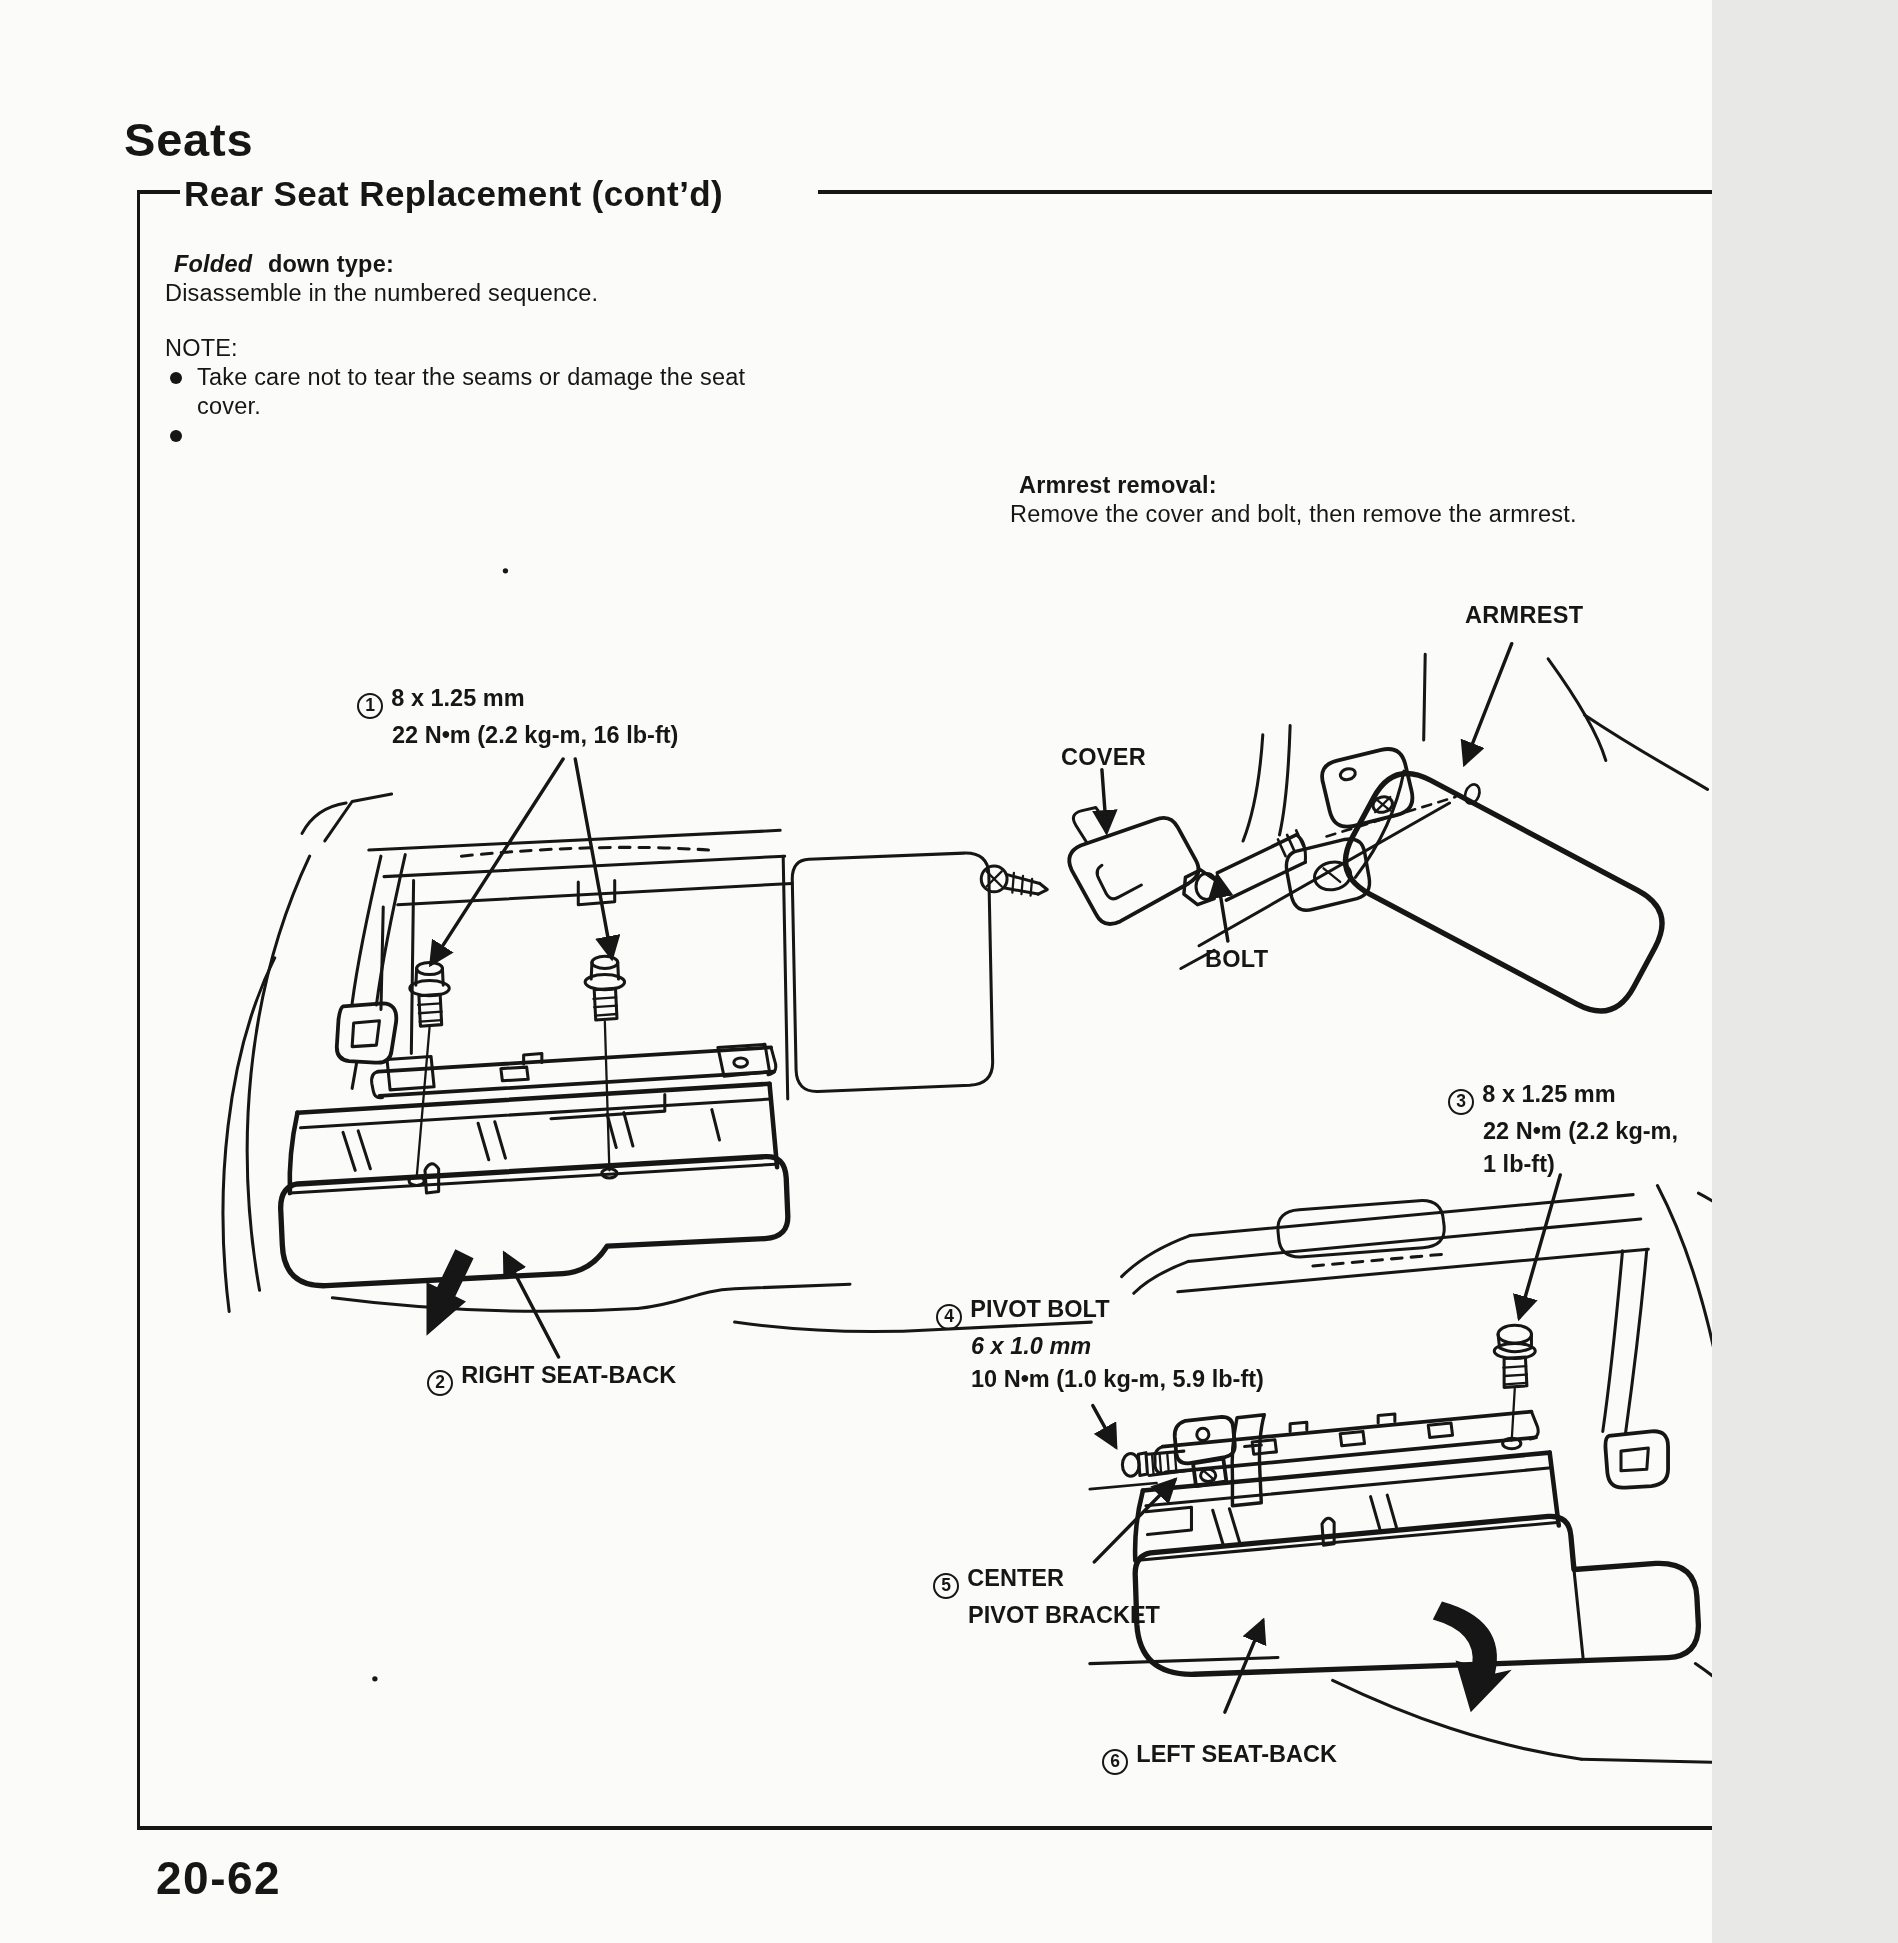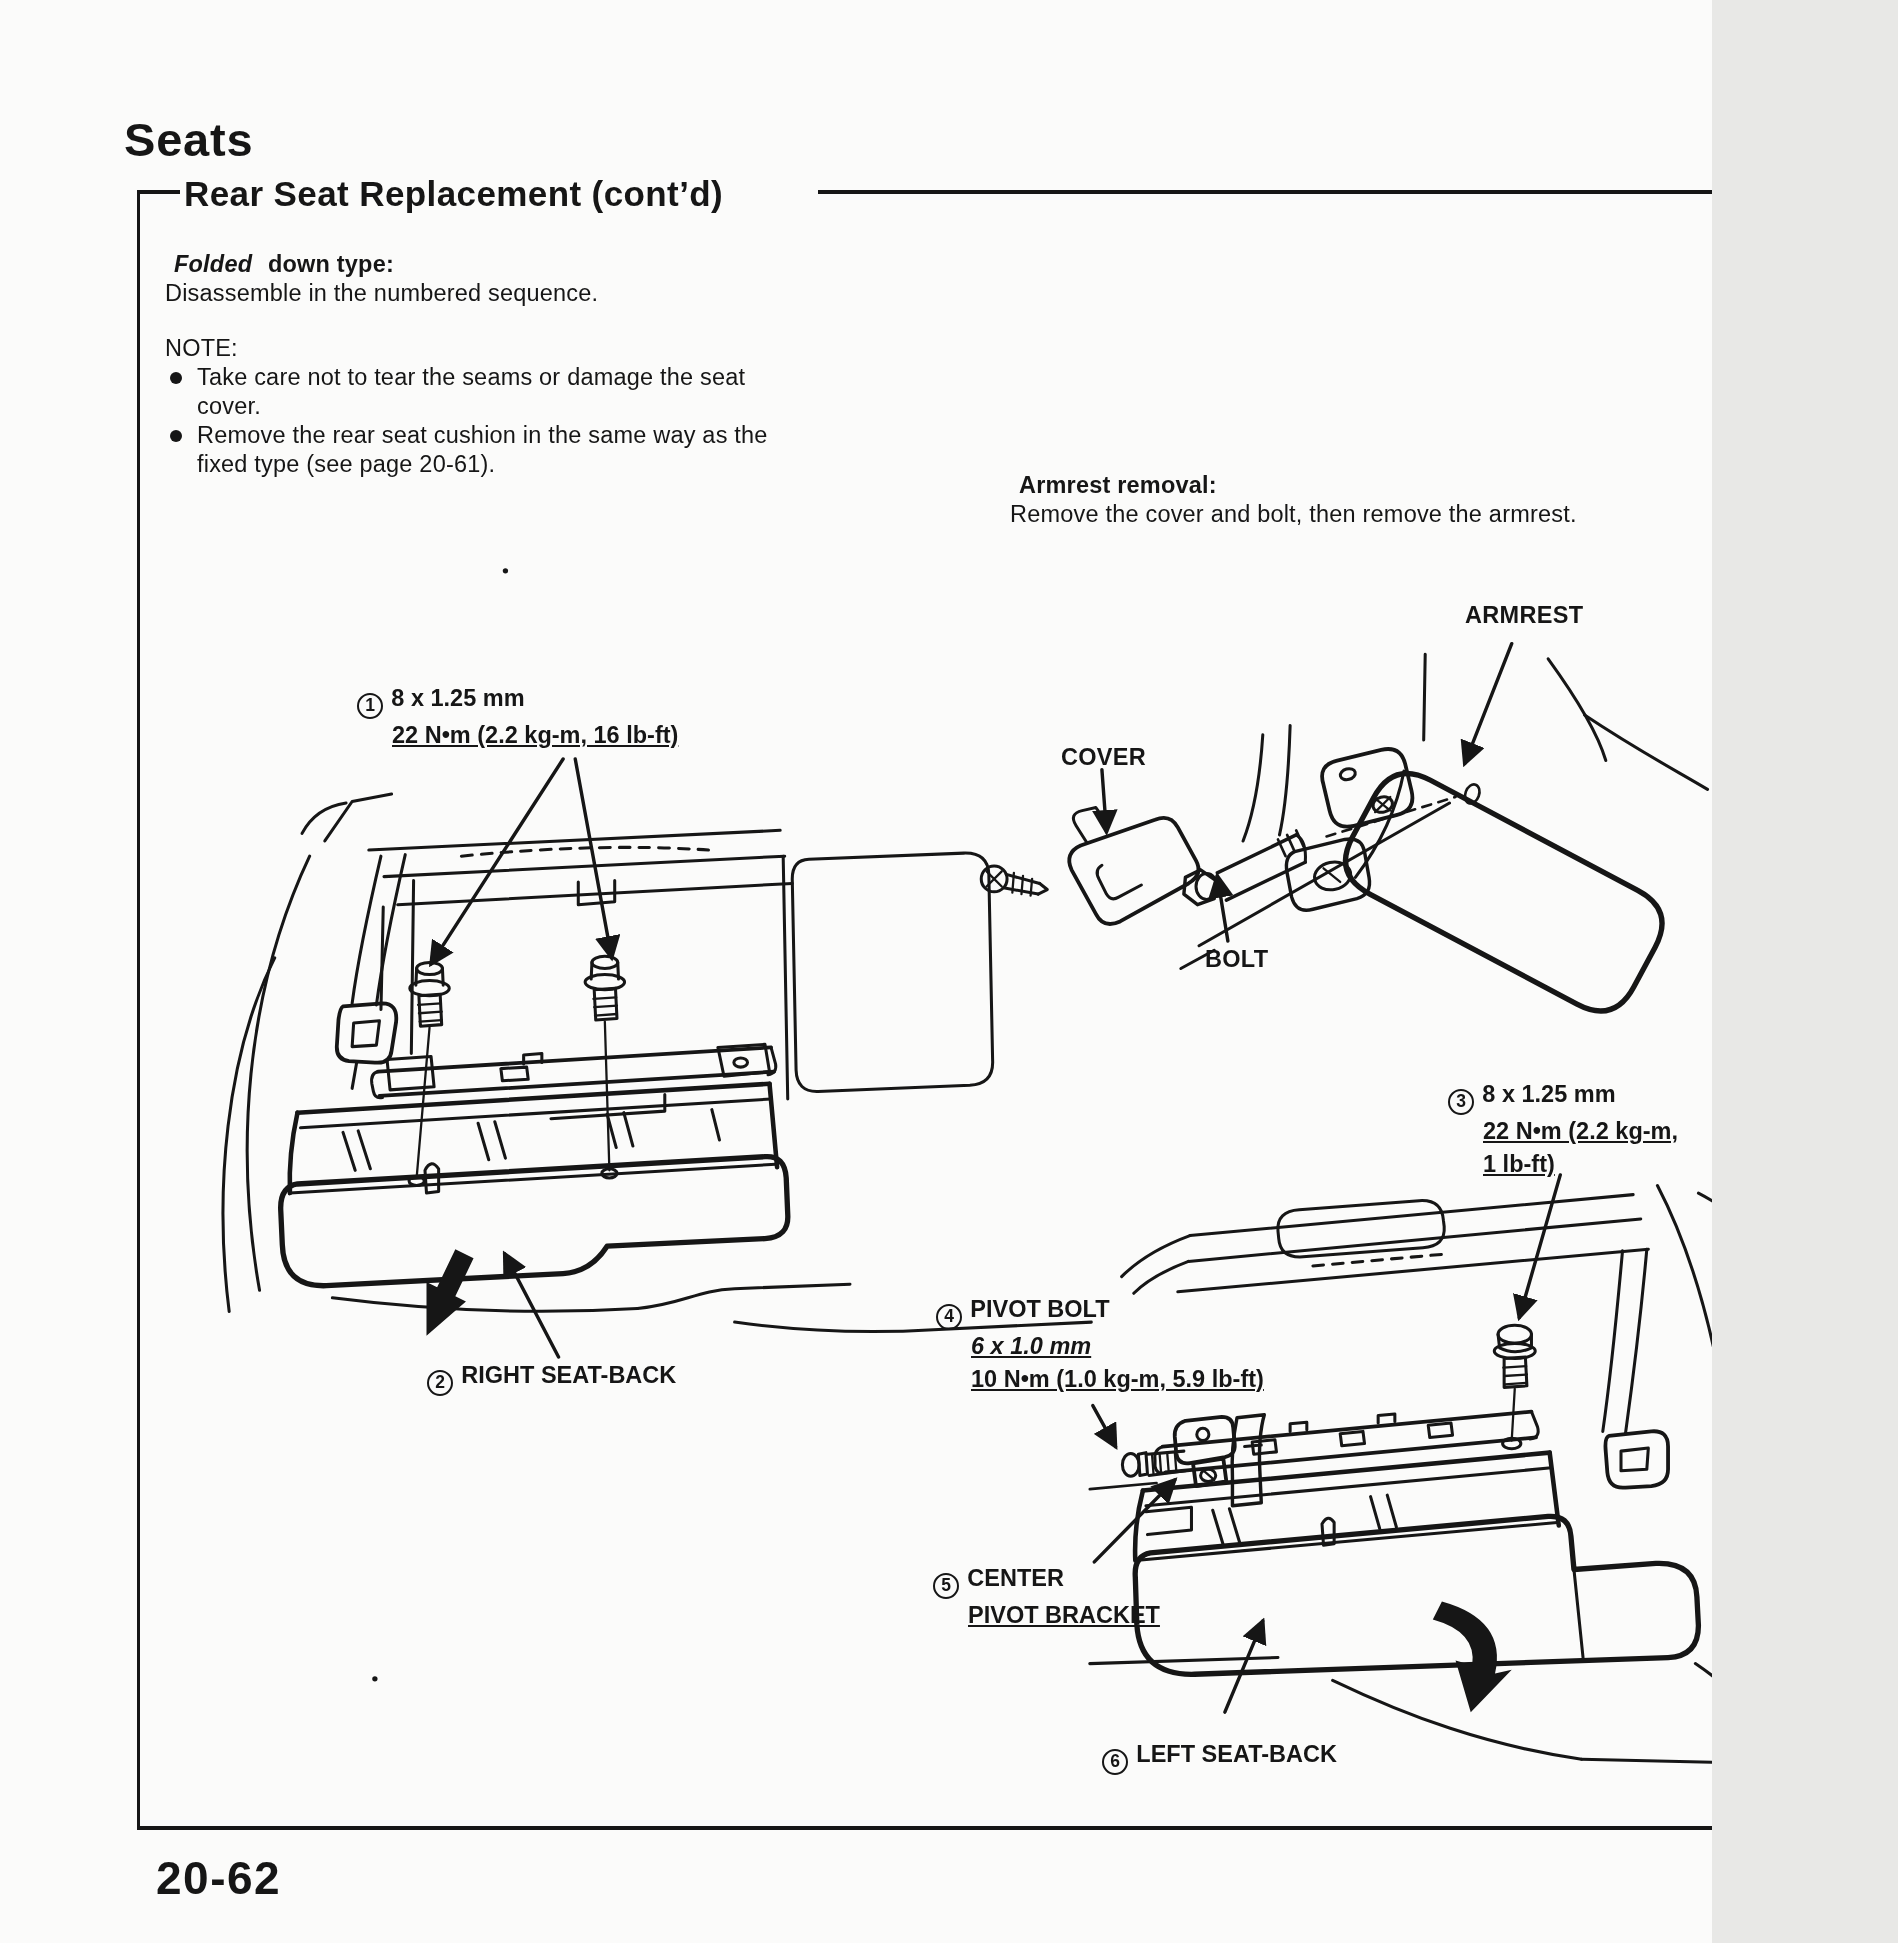--- a/index.html
+++ b/index.html
@@ -25,21 +25,21 @@
   ul.notes { list-style:none; width:607px; }
   ul.notes li { position:relative; padding-left:32px; }
   ul.notes .bullet {
     position:absolute; left:4.6px; top:9px; width:12px; height:12px;
     border-radius:50%; background:var(--ink);
   }
   
   .dlabel { font-size:23.5px; font-weight:700; letter-spacing:0.3px; white-space:nowrap; }
   .callout { font-size:23.5px; font-weight:700; white-space:nowrap; }
   .c-line { line-height:33px; }
-  .c-line.rest { margin-left:35px;text-decoration:underline; }
+  .c-line.rest { margin-left:35px; }
   .ncirc {
     display:inline-flex; align-items:center; justify-content:center;
     width:26px; height:26px; border:2.3px solid var(--ink); border-radius:50%;
     font-size:17.5px; font-weight:700; margin-right:8.3px; vertical-align:-5.3px;
     background:transparent;
   }
   .t-pagenum { font-size:46px; font-weight:700; letter-spacing:1.5px; }
   svg.art { position:absolute; left:0; top:0; }
   svg.art path, svg.art ellipse, svg.art circle { vector-effect:none; }
 </style>
@@ -278,21 +278,21 @@
   <div class="abs t-seats" style="left:124px; top:112px;">Seats</div>
   <div class="abs t-heading" style="left:184px; top:174px;">Rear Seat Replacement (cont’d)</div>
 
   <div class="abs body-text" style="left:165px; top:250px; width:638px;">
     <div><span class="bold ital">Folded</span><span class="bold"> down type:</span></div>
     <div>Disassemble in the numbered sequence.</div>
     <div class="spacer34"></div>
     <div>NOTE:</div>
     <ul class="notes">
       <li><span class="bullet"></span><span>Take care not to tear the seams or damage the seat cover.</span></li>
-      <li><span class="bullet"></span><span>Remove the rear seat cushion in the same way as the fixed type (see page 20-61).</span></li>
+      <li><span class="bullet"></span></li>
     </ul>
   </div>
 
   <div class="abs body-text" style="left:1010px; top:471px; width:850px;">
     <div class="bold">Armrest removal:</div>
     <div>Remove the cover and bolt, then remove the armrest.</div>
   </div>
 
   <div class="abs dlabel" style="left:1465px; top:602px;">ARMREST</div>
   <div class="abs dlabel" style="left:1061px; top:744px;">COVER</div>

